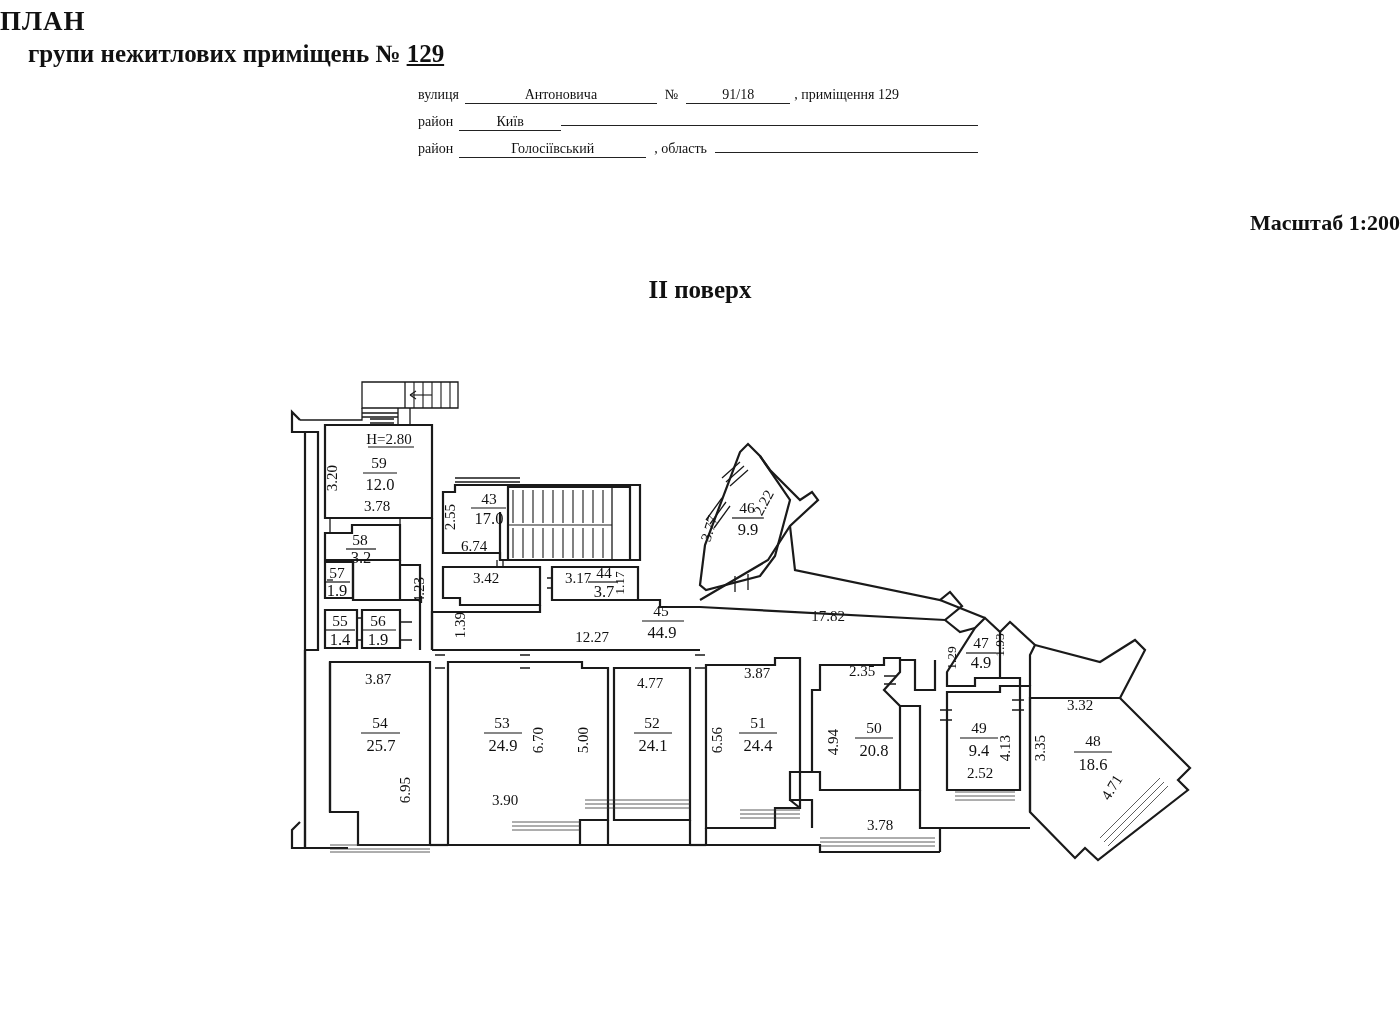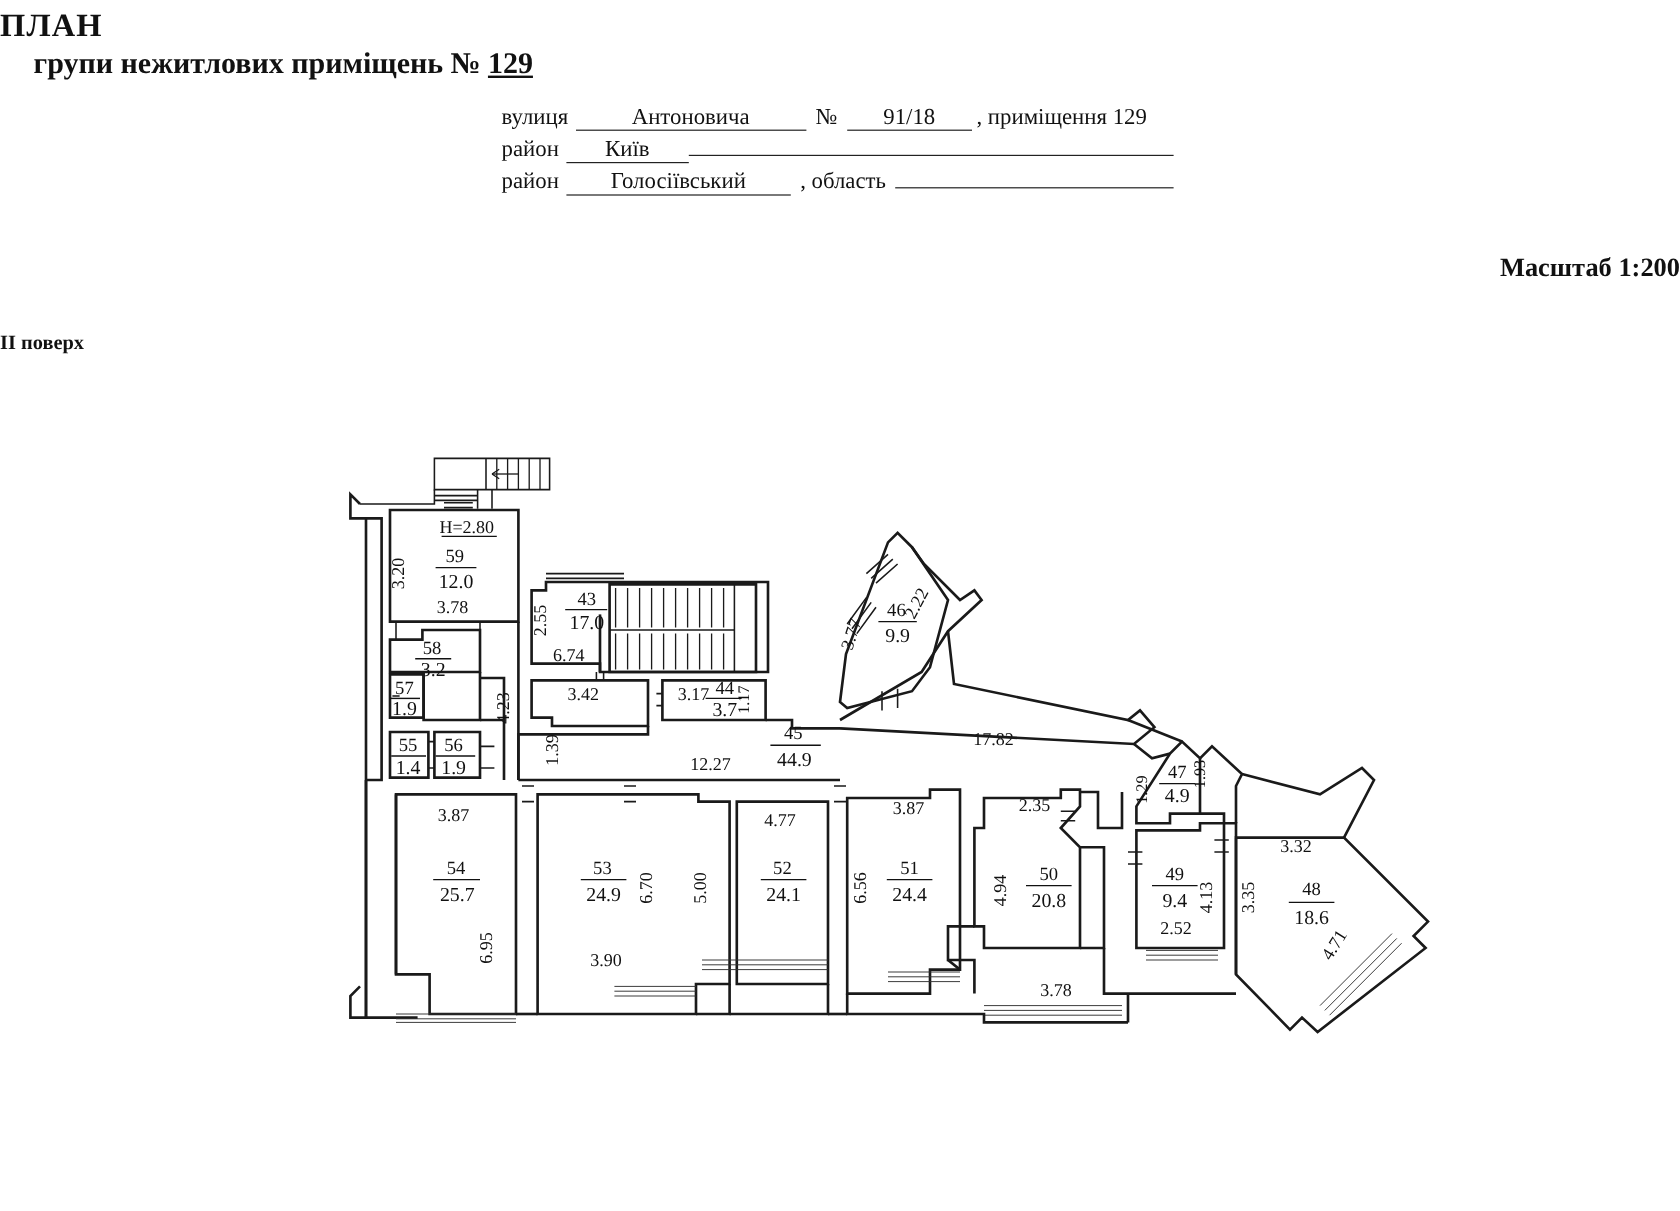--- a/index.html
+++ b/index.html
@@ -42,21 +42,21 @@
   .subtitle-num {
     text-decoration: underline;
     padding: 0 6px;
   }
 
   .addr-block {
     position: absolute;
     left: 418px;
     top: 88px;
     width: 560px;
-    font-size: 19px;
+    font-size: 14px;
     line-height: 1.0;
   }
   .addr-row {
     display: flex;
     align-items: baseline;
     height: 27px;
     white-space: nowrap;
   }
   .addr-label { padding-right: 6px; }
   .filled {
@@ -76,22 +76,22 @@
     width: 1400px;
     text-align: right;
     font-size: 22px;
     font-weight: bold;
   }
   .floor-line {
     position: absolute;
     left: 0;
     top: 276px;
     width: 1400px;
-    text-align: left;
-    font-size: 17px;
+    text-align: center;
+    font-size: 25px;
     font-weight: bold;
   }
 
   
   .plan-wrap {
     position: absolute;
     left: 0;
     top: 0;
     width: 1400px;
     height: 1009px;

